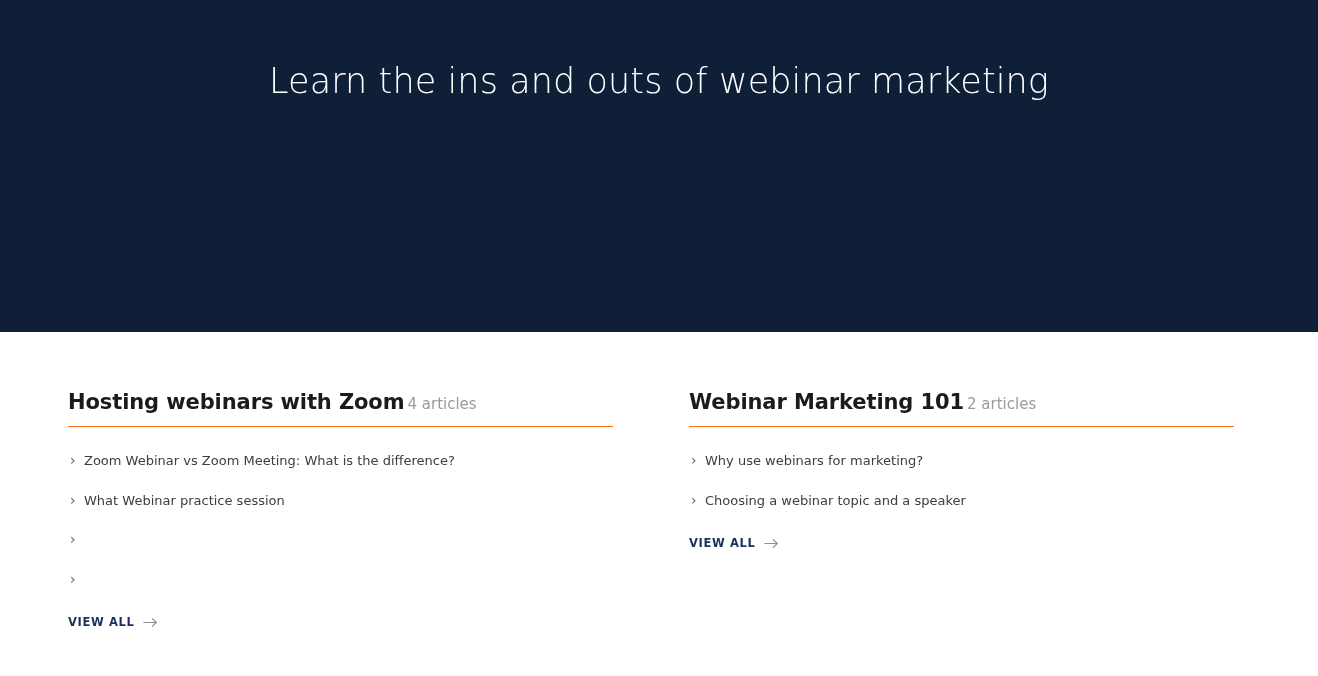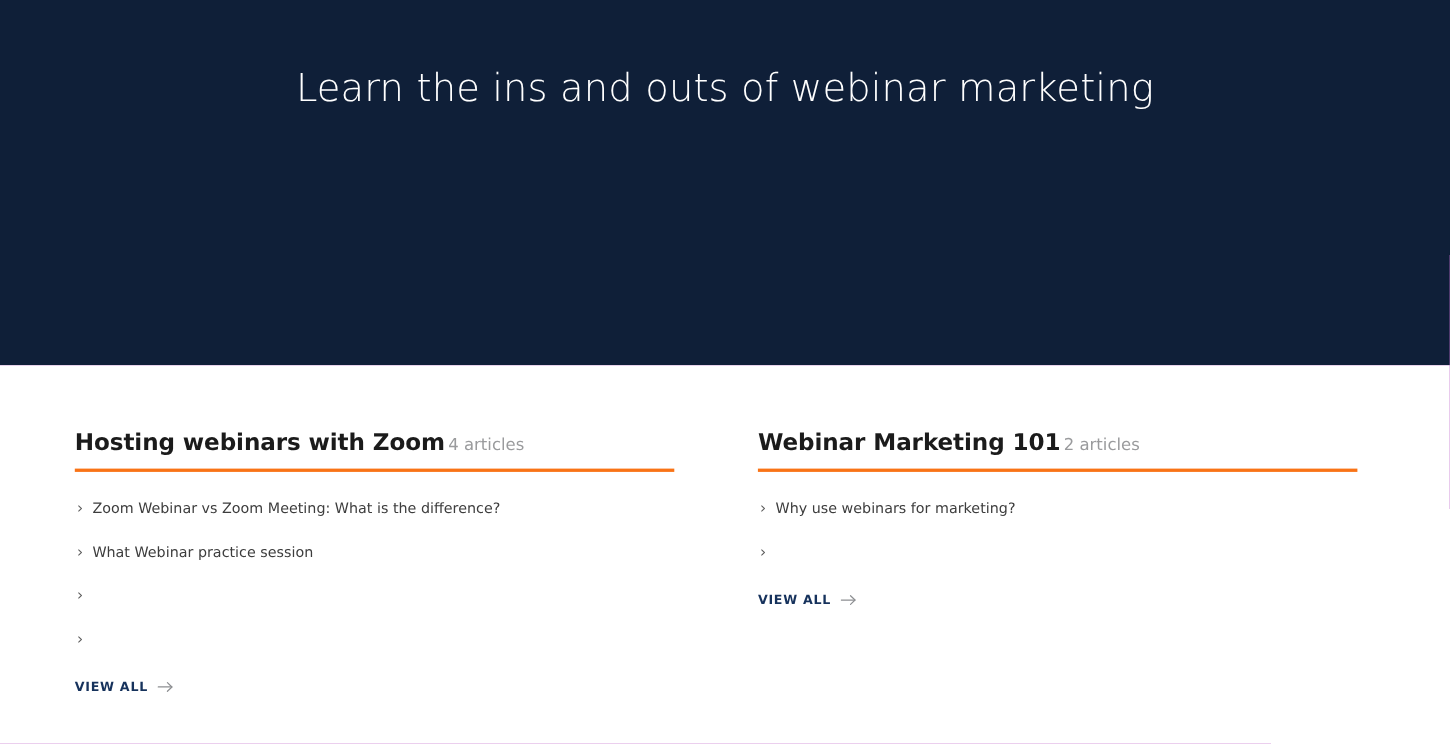--- a/index.html
+++ b/index.html
@@ -10,21 +10,21 @@
     height: 676px;
     background: #ffffff;
     font-family: "DejaVu Sans", "Liberation Sans", sans-serif;
     overflow: hidden;
   }
 
   .page {
     position: relative;
     width: 1318px;
     height: 676px;
-    background: #a21caf;
+    background: #0369a1;
   }
 
   
   .hero {
     width: 1318px;
     height: 332px;
     background: #0f1f38;
     position: relative;
   }
 
@@ -55,21 +55,21 @@
   }
 
   .category.col-left  { left: 68px;  width: 545px; }
   .category.col-right { left: 689px; width: 545px; }
 
   .cat-header {
     display: flex;
     align-items: baseline;
     padding-top: 58px;
     padding-bottom: 12px;
-    border-bottom: 3px solid #f97316;
+    border-bottom: 1px solid #f97316;
   }
 
   .cat-title {
     font-size: 21px;
     font-weight: 700;
     color: #1b1b1b;
     letter-spacing: -0.1px;
     white-space: nowrap;
   }
 
@@ -185,20 +185,21 @@
         <span class="cat-count">2 articles</span>
       </div>
 
       <ul class="article-list">
         <li class="article-item">
           <span class="chev-icon">›</span>
           <a class="article-link">Why use webinars for marketing?</a>
         </li>
         <li class="article-item">
           <span class="chev-icon">›</span>
+          <a class="article-link">Choosing a webinar topic and a speaker</a>
         </li>
       </ul>
 
       <a class="view-all">
         <span class="view-all-label">VIEW ALL</span>
         <span class="arrow-icon">
           <svg width="15" height="11" viewBox="0 0 15 11" fill="none" aria-hidden="true">
             <path d="M0.8 5.5 H13.2" stroke="currentColor" stroke-width="1.1" stroke-linecap="round"></path>
             <path d="M9.2 1.6 L13.3 5.5 L9.2 9.4" stroke="currentColor" stroke-width="1.1" stroke-linecap="round" stroke-linejoin="round" fill="none"></path>
           </svg>

